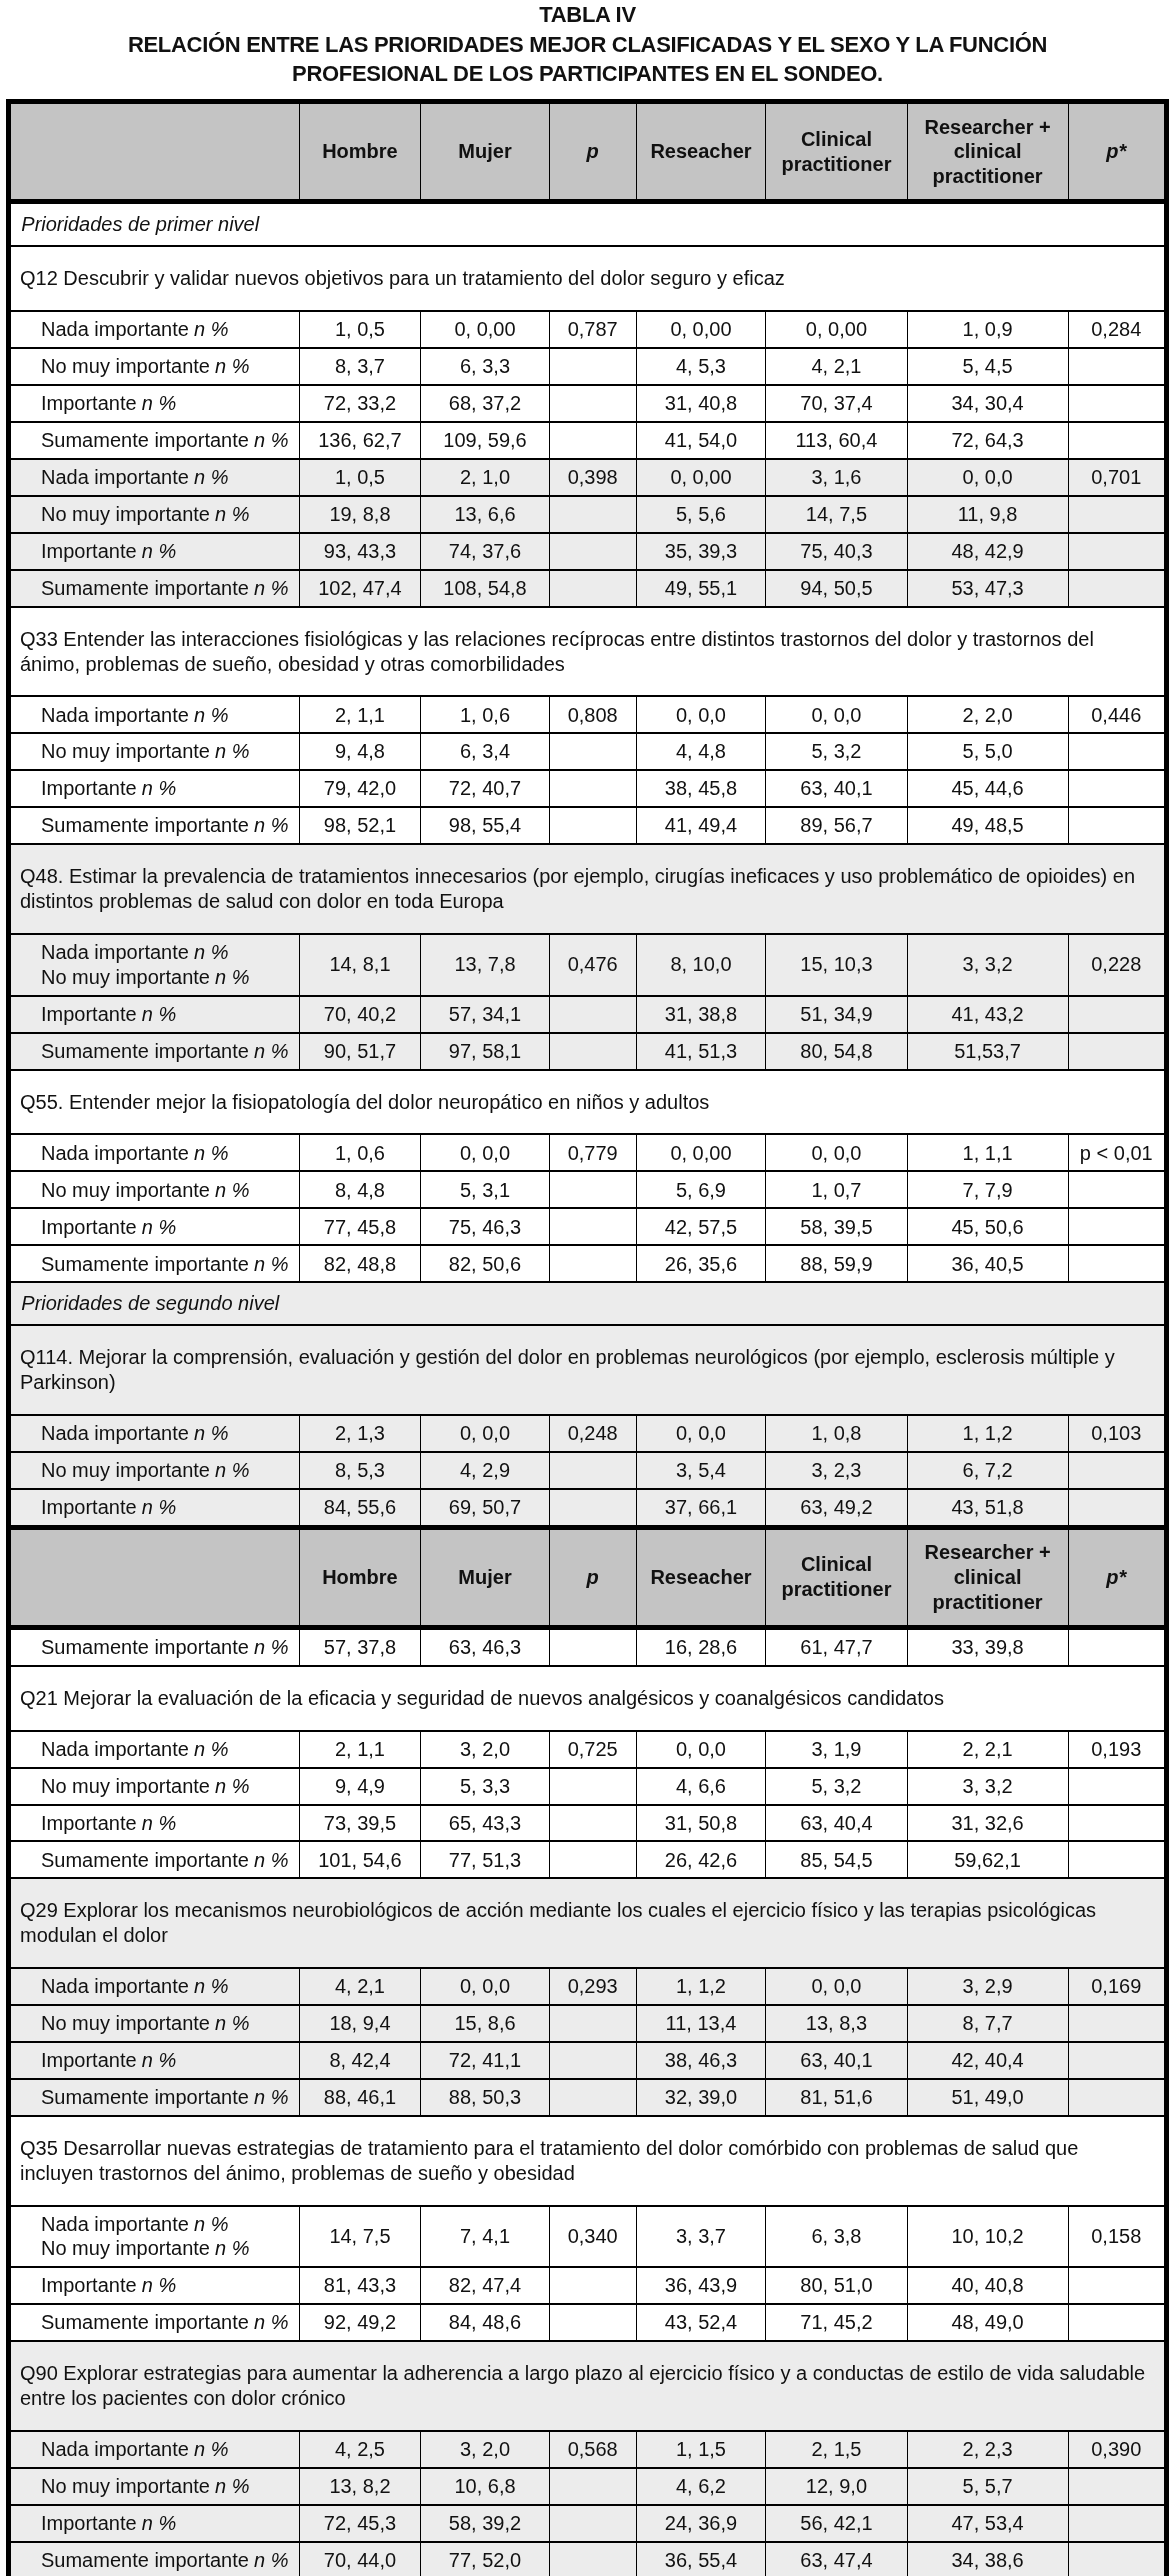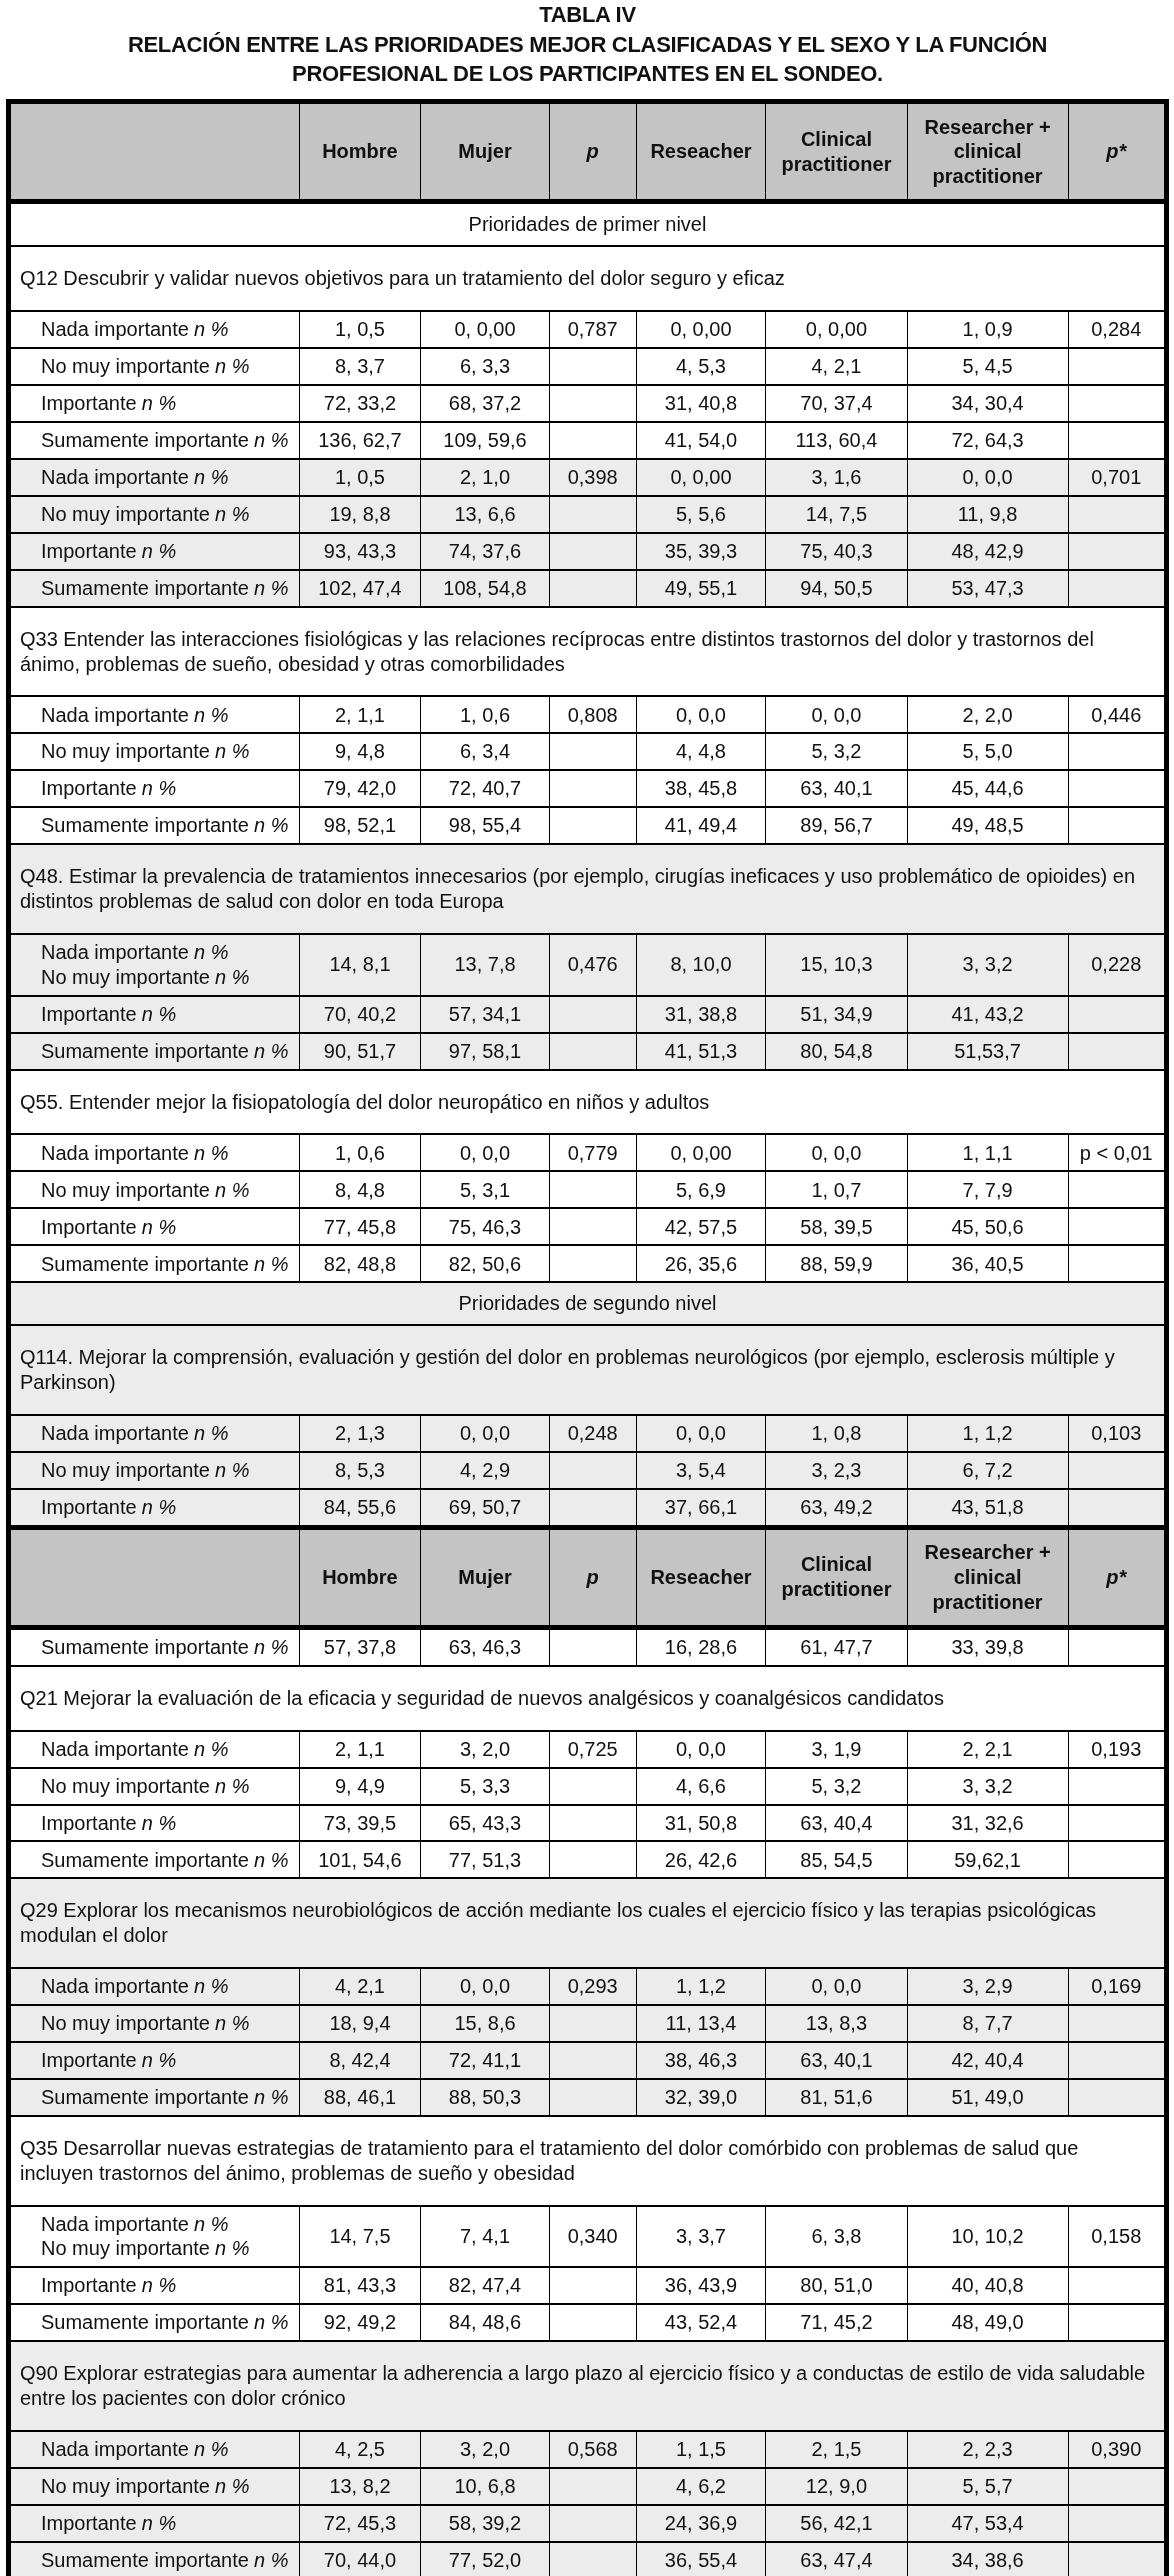--- a/index.html
+++ b/index.html
@@ -26,21 +26,21 @@
     border-top-width:2.9px; border-bottom-width:2.9px;
     vertical-align:middle; font-size:20px; line-height:1.24;
     word-wrap:break-word;
   }
   tr.hdr-row th{
     background:var(--header-bg); font-weight:700; text-align:center;
     padding:10.3px 3.4px; border-top-width:5.1px; border-bottom-width:5.1px;
     height:87px;
   }
   th.pit{ font-style:italic; }
-  td.group{ padding:8px 10.3px;text-align:center; }
+  td.group{ font-style:italic; padding:8px 10.3px; }
   td.question{ padding:19px 9px; }
   td.stub{ text-align:left; padding:5.1px 4.6px 5.1px 30px; }
   td.stub .u{ font-style:italic; margin-left:5.1px; }
   td.val{ text-align:center; padding:5.1px 2.3px; }
   tr.w td{ background:var(--block-white); }
   tr.g td{ background:var(--block-gray); }
   tr.drow{ height:34px; }
   .footnote{ font-size:15px; margin:23px 0 0 15px; }
 </style>
 </head>

